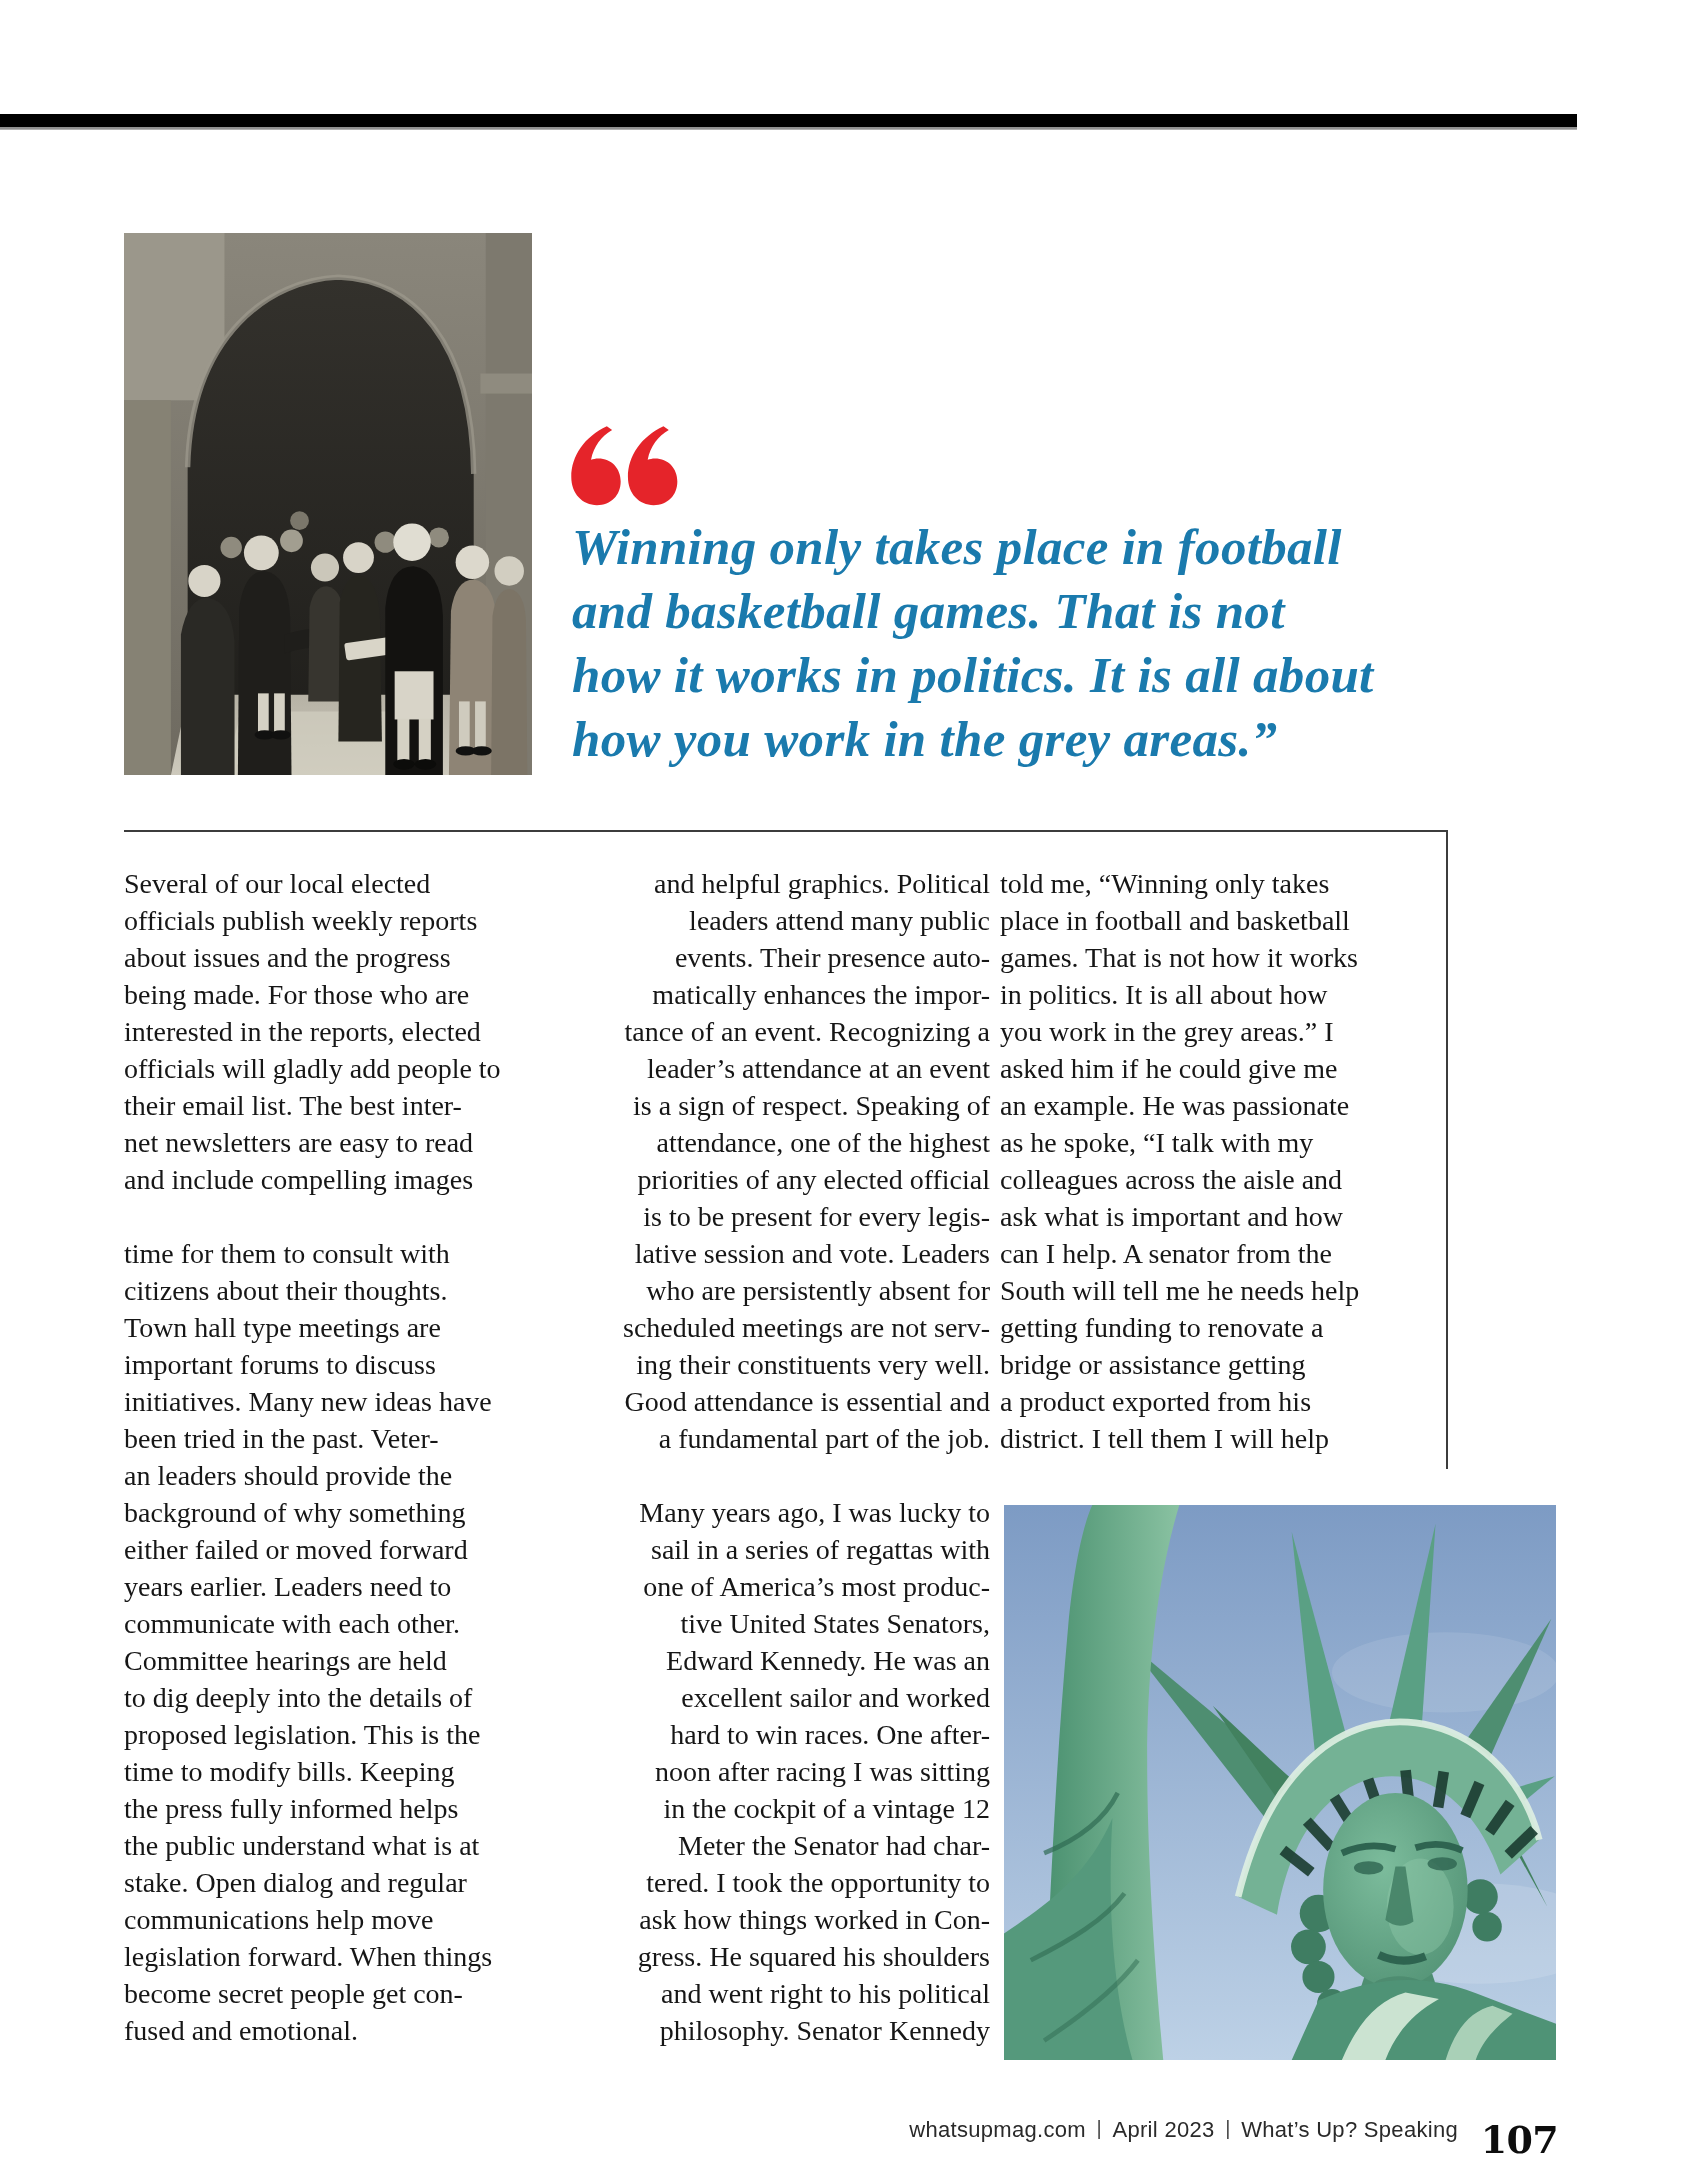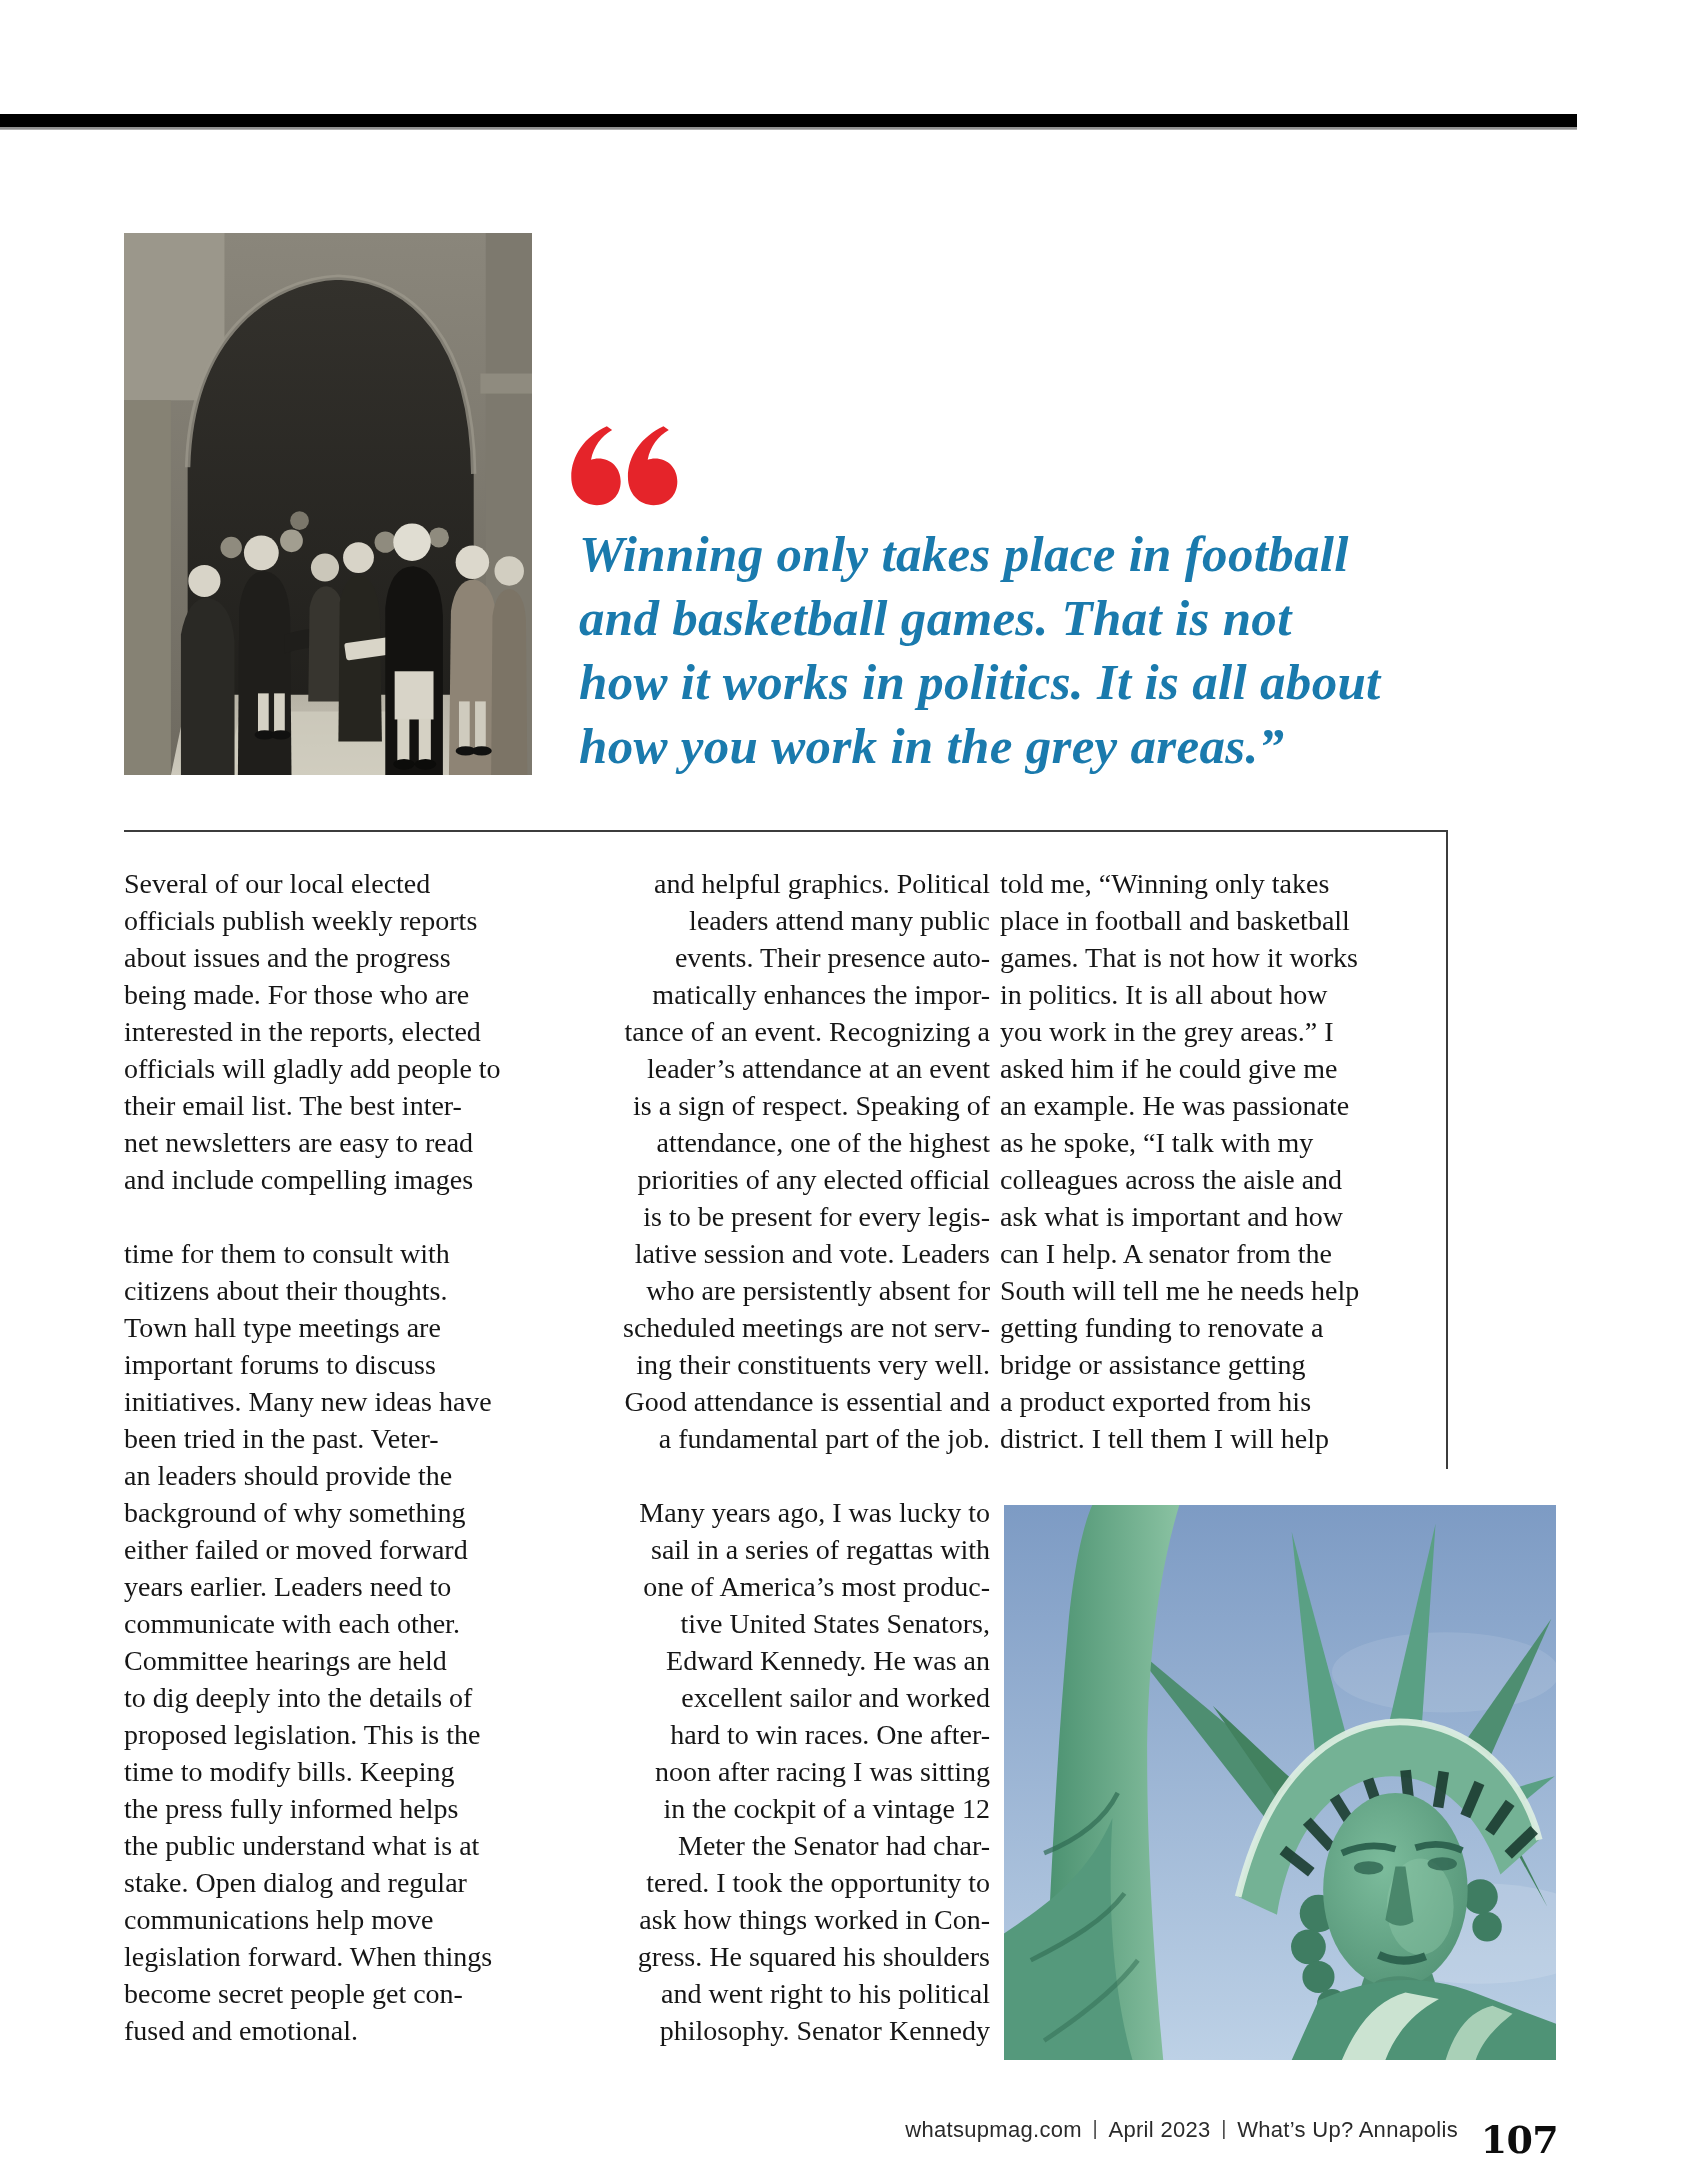--- a/index.html
+++ b/index.html
@@ -24,21 +24,21 @@
     position:absolute; left:1004px; top:1505px; width:552px; height:555px;
     margin:0; overflow:hidden; background:#9ab4d6;
   }
   .engraving svg,.statue svg{display:block;width:100%;height:100%;}
   .quote-icon{
     position:absolute; left:566px; top:424px; width:112px; height:82px;
   }
   .quote-icon svg{display:block;width:100%;height:100%;}
   .pull-quote{
     position:absolute; left:564px; top:507px; width:1071px;
-    margin:15px; padding:0;
+    margin:8px; padding:0;
     font:italic 700 51px/64px "Liberation Serif", serif;
     color:var(--quote-blue,#1a7aad);
     white-space:pre;
     letter-spacing:0.3px;
   }
   .rule-h{
     position:absolute; left:124px; top:830px; width:1323px; height:2px;
     background:var(--rule-gray,#3c3c3c);
   }
   .rule-v{
@@ -315,18 +315,18 @@
         <path d="M660,829 C675,780 700,755 730,748 L760,760 C735,780 715,800 705,829 Z" fill="#bfe0c8" opacity="0.8"></path>
       </g>
     </svg>
   </figure>
 
   <footer class="page-footer">
     <span class="f-item">whatsupmag.com</span>
     <span class="sep">|</span>
     <span class="f-item">April 2023</span>
     <span class="sep">|</span>
-    <span class="f-item">What’s Up? Annapolis</span>
+    <span class="f-item">What’s Up? Speaking</span>
     <span class="folio">107</span>
   </footer>
 
 </div>
 
 
 </body></html>

